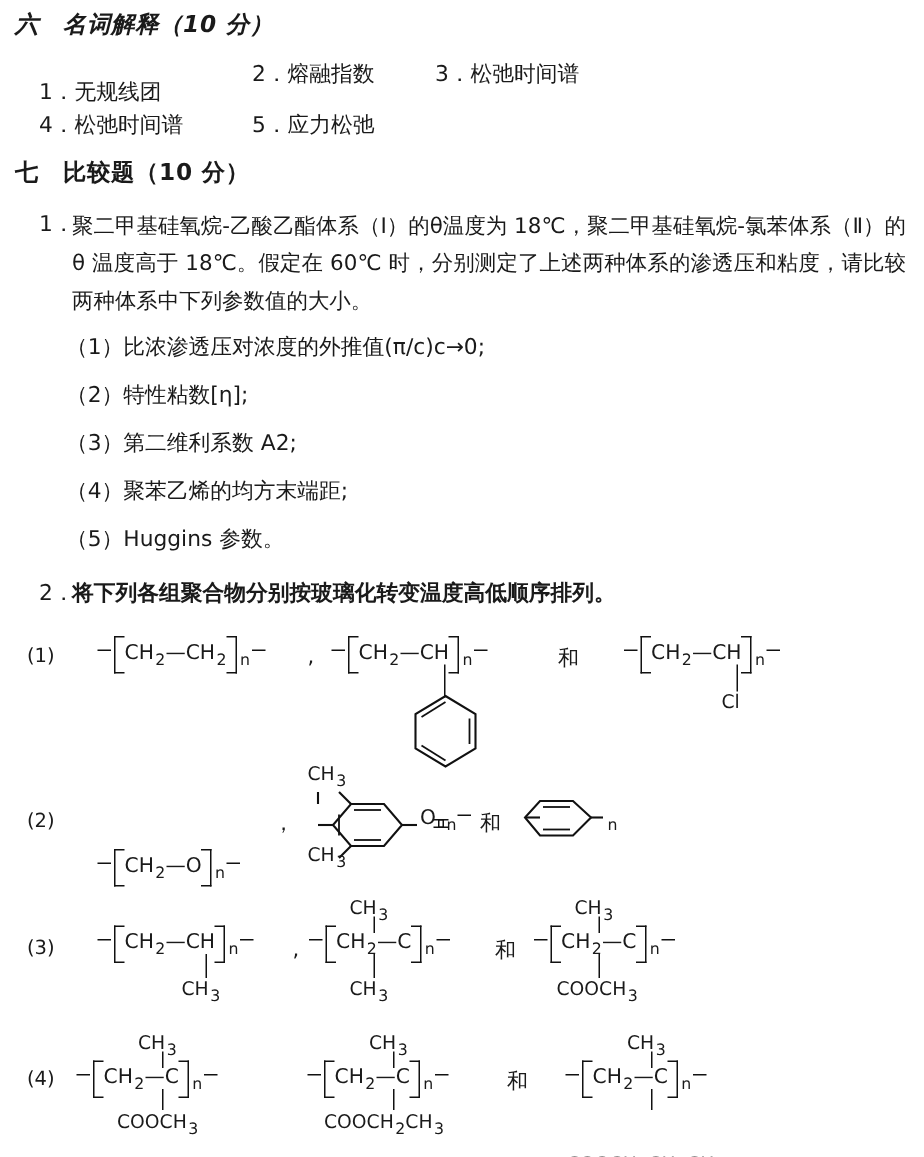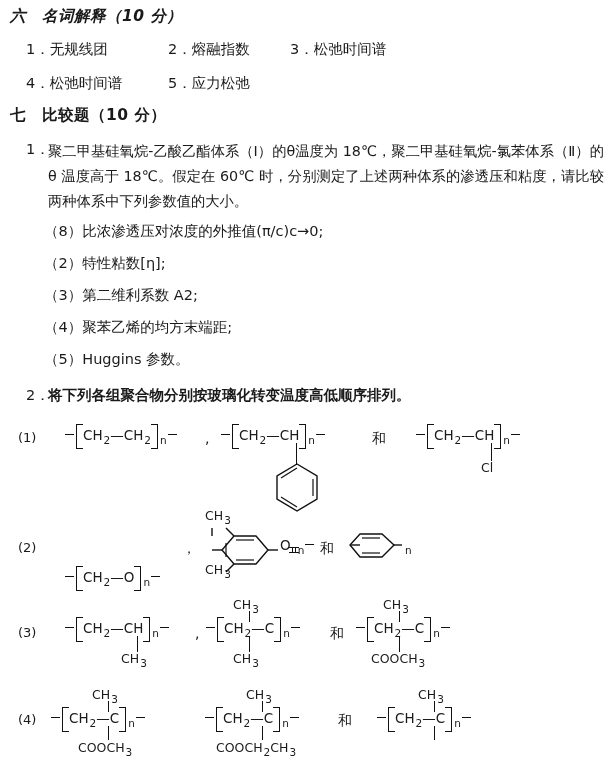--- a/index.html
+++ b/index.html
@@ -121,21 +121,21 @@
 </style>
 </head>
 <body>
 
 <div class="page">
 
   <div class="sec-head" style="left:10px; top:6px;font-style:italic;">
     <span class="num">六</span><span>名词解释（10 分）</span>
   </div>
 
-  <div class="line" style="left:26px; top:40px;">
+  <div class="line" style="left:26px; top:52px;">
     <span>1．</span><span>无规线团</span>
   </div>
   <div class="line" style="left:168px; top:40px;">
     <span>2．</span><span>熔融指数</span>
   </div>
   <div class="line" style="left:290px; top:40px;">
     <span>3．</span><span>松弛时间谱</span>
   </div>
   <div class="line" style="left:26px; top:74px;">
     <span>4．</span><span>松弛时间谱</span>
@@ -144,21 +144,21 @@
     <span>5．</span><span>应力松弛</span>
   </div>
 
   <div class="sec-head" style="left:10px; top:105px;">
     <span class="num">七</span><span>比较题（10 分）</span>
   </div>
 
   <div class="line" style="left:26px; top:140px;">1．</div>
   <div class="para" style="left:48px; top:139px; width:556px;">聚二甲基硅氧烷-乙酸乙酯体系（Ⅰ）的θ温度为 18℃，聚二甲基硅氧烷-氯苯体系（Ⅱ）的θ 温度高于 18℃。假定在 60℃ 时，分别测定了上述两种体系的渗透压和粘度，请比较两种体系中下列参数值的大小。</div>
 
-  <div class="line" style="left:44px; top:222px;">（8）比浓渗透压对浓度的外推值(π/c)c→0;</div>
+  <div class="line" style="left:44px; top:222px;">（1）比浓渗透压对浓度的外推值(π/c)c→0;</div>
   <div class="line" style="left:44px; top:254px;">（2）特性粘数[η];</div>
   <div class="line" style="left:44px; top:286px;">（3）第二维利系数 A2;</div>
   <div class="line" style="left:44px; top:318px;">（4）聚苯乙烯的均方末端距;</div>
   <div class="line" style="left:44px; top:350px;">（5）Huggins 参数。</div>
 
   <div class="line" style="left:26px; top:386px;">2．</div>
   <div class="line" style="left:48px; top:386px;font-weight:bold;">将下列各组聚合物分别按玻璃化转变温度高低顺序排列。</div>
 
   <div class="label-paren" style="left:18px; top:430px;">(1)</div>
 

